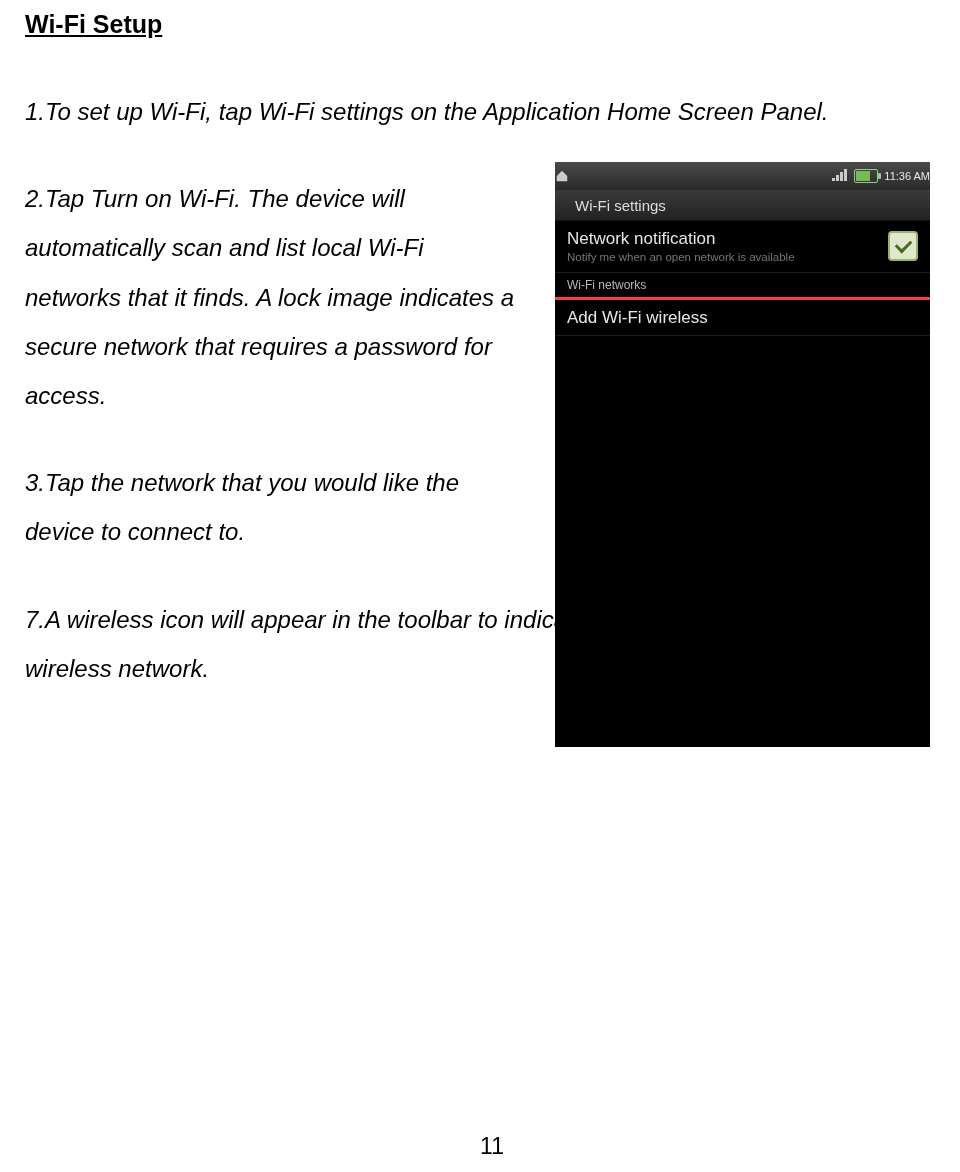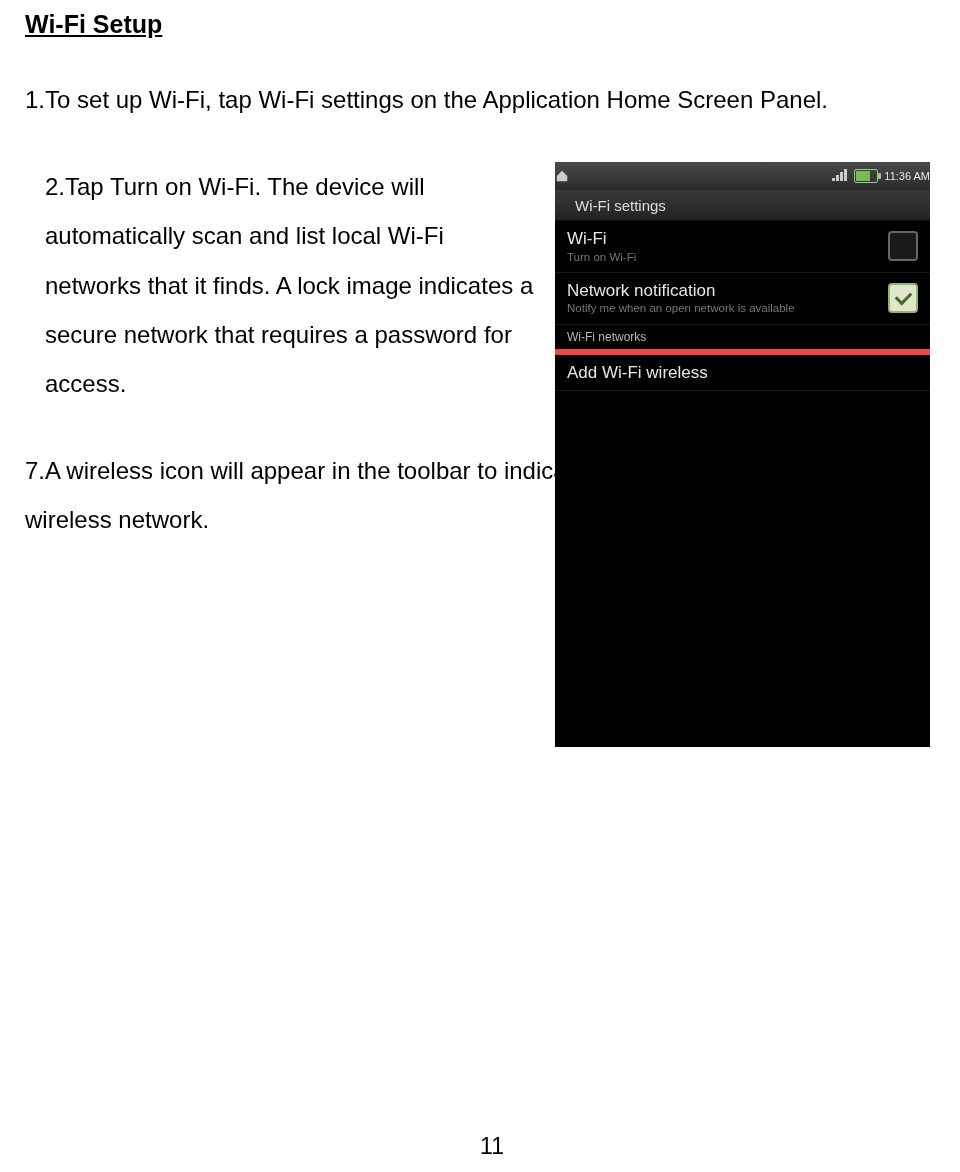--- a/index.html
+++ b/index.html
@@ -14,32 +14,32 @@
     width: 960px;
     min-height: 1172px;
     position: relative;
     padding: 10px 25px 0 25px;
     box-sizing: border-box;
   }
   .heading {
     font-size: 25px;
     font-weight: bold;
     text-decoration: underline;
-    margin-bottom: 36px;
+    margin-bottom: 48px;
   }
   .body-text {
     font-size: 24px;
     line-height: 2.05;
   }
   .para {
     margin: 0 0 38px 0;
+    font-style: italic;
   }
   .left-col {
     width: 500px;
-    margin-left: 20px;
   }
   .full-width {
     width: 910px;
   }
   .page-number {
     position: absolute;
     bottom: 12px;
     left: 0;
     right: 0;
     text-align: center;
@@ -125,21 +125,21 @@
     color: #777;
     font-size: 11.5px;
     line-height: 1.15;
     margin-top: 2px;
   }
   .ss-section {
     padding: 5px 12px;
     font-size: 12px;
     color: #b8b8b8;
     background: #000;
-    border-bottom: 6px solid #ef4444;
+    border-bottom: 3px solid #ef4444;
   }
   .ss-checkbox {
     width: 26px; height: 26px;
     border: 2px solid #666;
     border-radius: 4px;
     background: #1a1a1a;
     display: flex; align-items: center; justify-content: center;
     flex-shrink: 0;
   }
   .ss-checkbox.checked {
@@ -162,20 +162,21 @@
 
 <div class="page">
 
   <div class="heading">Wi-Fi Setup</div>
 
   <div class="body-text">
     <p class="para full-width">1.To set up Wi-Fi, tap Wi-Fi settings on the Application Home Screen Panel.</p>
 
     <p class="para left-col">2.Tap Turn on Wi-Fi. The device will automatically scan and list local Wi-Fi networks that it finds. A lock image indicates a secure network that requires a password for access.</p>
 
+    <p class="para left-col">3.Tap the network that you would like the device to connect to.</p>
 
 
     <p class="para full-width">7.A wireless icon will appear in the toolbar to indicate that you are connected to the wireless network.</p>
   </div>
 
   <div class="screenshot">
     <div class="ss-statusbar">
       <span class="sb-left">
         <span class="home-glyph">
           <svg viewBox="0 0 16 16" width="14" height="14">
@@ -192,27 +193,20 @@
           </svg>
       </span>
       <span class="batt">
           <span class="fill"></span>
         </span>
       <span>11:36 AM</span>
     </div>
 
     <div class="ss-titlebar">Wi-Fi settings</div>
 
-    <div class="ss-row">
-      <div class="texts">
-        <div class="title">Wi-Fi</div>
-        <div class="sub">Turn on Wi-Fi</div>
-      </div>
-      <div class="ss-checkbox"></div>
-    </div>
 
     <div class="ss-row">
       <div class="texts">
         <div class="title">Network notification</div>
         <div class="sub">Notify me when an open network is available</div>
       </div>
       <div class="ss-checkbox checked">
         <div class="tick"></div>
       </div>
     </div>

